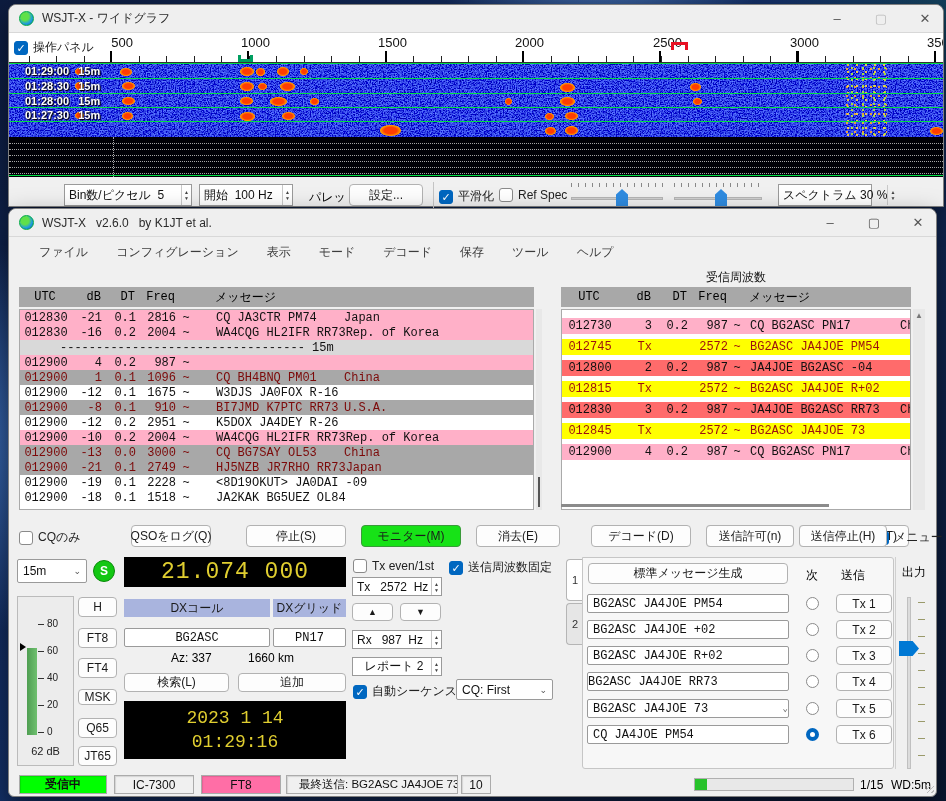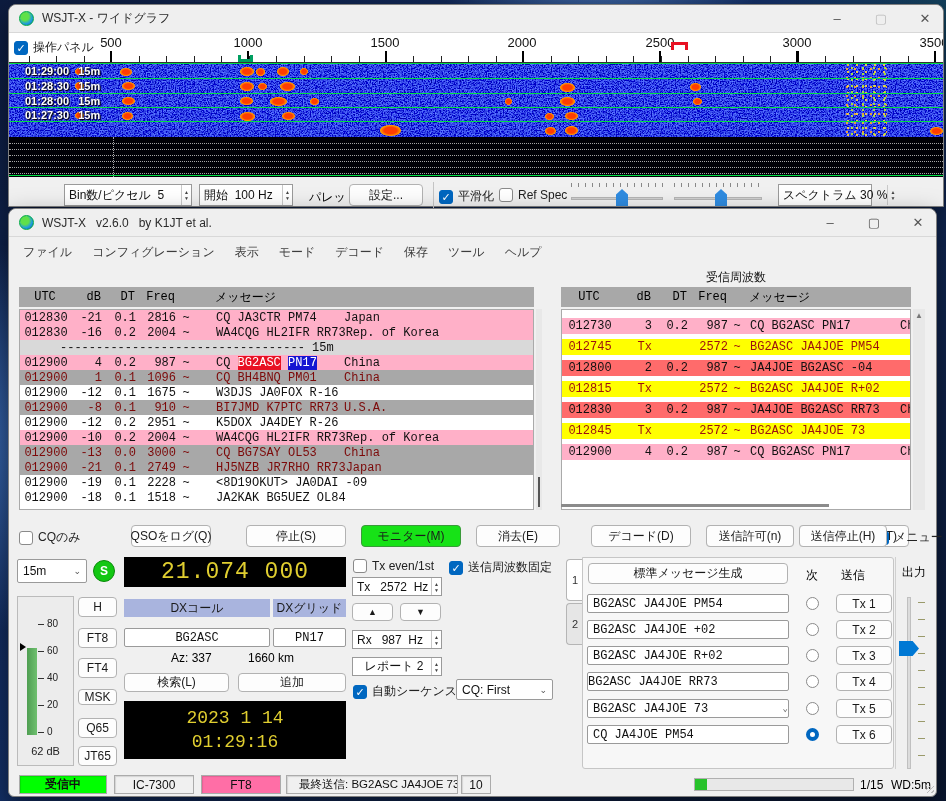--- a/index.html
+++ b/index.html
@@ -32,21 +32,21 @@
   .spin { position:absolute; display:flex; align-items:center; background:#fff; border:1px solid #9a9a9a; font-size:12px; color:#111; padding-left:4px; }
   .spin .sp-text { white-space:pre; flex:1; }
   .sp-arrows { display:flex; flex-direction:column; justify-content:center; border-left:1px solid #c9c9c9; padding:0 2px; height:100%; }
   .sp-arrows span { font-size:5px; line-height:6px; color:#444; }
   .combo { position:absolute; display:flex; align-items:center; background:#fff; border:1px solid #9a9a9a; border-radius:2px; font-size:12px; padding:0 5px; color:#111; }
   .combo .chev { margin-left:auto; font-size:9px; color:#555; }
   
   .scalebar { position:absolute; left:0; top:28px; right:0; height:30px; background:#fff; border-bottom:1px solid #333; font-size:12px; color:#111; overflow:hidden; }
   .tminor { position:absolute; left:20px; right:0; bottom:0; height:6px; background:repeating-linear-gradient(to right,#222 0 1px,transparent 1px 27.46px); }
   .tmajor { position:absolute; left:101px; right:0; bottom:0; height:11px; background:repeating-linear-gradient(to right,#000 0 2px,transparent 2px 137.3px); }
-  .slab { position:absolute; top:2px; width:44px; text-align:center; font-size:13px; }
+  .slab { position:absolute; top:2px; width:44px; text-align:right; font-size:13px; }
   .rxmark { position:absolute; width:15px; height:7px; border:3px solid #009e60; border-top:none; bottom:0; }
   .txmark { position:absolute; width:17px; height:8px; border:3px solid #e81123; border-bottom:none; top:9px; }
   
   .wf { position:absolute; left:0; top:58px; right:0; height:74px; background:#000018; overflow:hidden; }
   .hline { position:absolute; left:0; right:0; height:1px; background:#00dd44; }
   .wflab { position:absolute; left:7px; color:#fff; font-size:11px; font-weight:bold; text-shadow:0 0 2px #000,1px 1px 1px #000; white-space:pre;padding-left:9px; }
   .blob { position:absolute; border-radius:45%; background:radial-gradient(ellipse at center,#ff3d00 0 42%,#ff9e00 68%,rgba(255,160,0,0) 78%); filter:blur(.4px); }
   .wfylw { position:absolute; top:0; height:74px; opacity:.9;
     background-image:
       radial-gradient(2px 2px at 3px 2px,#ffd93d 60%,transparent 61%),
@@ -86,21 +86,21 @@
   .hdrblue { position:absolute; background:#a9b4de; display:flex; align-items:center; justify-content:center; font-size:12px; color:#1a1a1a; }
   
   .slt { position:absolute; height:4px; background:repeating-linear-gradient(to right,#888 0 1px,transparent 1px 7px); }
   .slg { position:absolute; height:3px; background:#cfcfcf; border:1px solid #b5b5b5; }
   .slh { position:absolute; width:12px; height:17px; background:#2f8be0; clip-path:polygon(0 32%,50% 0,100% 32%,100% 100%,0 100%); }
   .vslg { position:absolute; width:4px; background:#dcdcdc; border:1px solid #c0c0c0; }
   .vslh { position:absolute; width:20px; height:15px; background:#0078d4; clip-path:polygon(0 0,68% 0,100% 50%,68% 100%,0 100%); }
   .vtick { position:absolute; width:7px; height:1px; background:#9a9a6a; }
   
   .sb { position:absolute; height:19px; display:flex; align-items:center; justify-content:center; font-size:12px; color:#111; border:1px solid #ababab; box-shadow:inset 1px 1px 1px rgba(0,0,0,.12); background:#f0f0f0; white-space:nowrap; overflow:hidden; }
-  .menu { display:flex; gap:20px; position:absolute; font-size:12px; color:#3c3c3c; }
+  .menu { display:flex; gap:28px; position:absolute; font-size:12px; color:#3c3c3c;margin-left:16px; }
   .tabv { position:absolute; width:17px; display:flex; align-items:center; justify-content:center; border:1px solid #b5b5b5; background:#fdfdfd; font-size:11px; color:#333; border-radius:4px 0 0 4px; }
   .scrv { position:absolute; background:#e8e8e8; }
   .scrh { position:absolute; background:#8b8b8b; }
 </style>
 </head>
 <body>
 
 <div class="root">
 
   <div class="win" style="left:8px;top:4px;width:936px;height:203px;border-radius:8px 8px 0 0;">
@@ -274,21 +274,21 @@
     </div>
     <div class="tbody lt" style="left:10px;top:100px;width:515px;height:201px">
       <div class="trow pink">
         <span class="c u">012830</span><span class="c d">-21</span><span class="c t">0.1</span><span class="c f">2816</span><span class="c m0">~</span><span class="c msg"><span class="mtxt">CQ JA3CTR PM74</span><span>Japan</span></span>
       </div>
       <div class="trow pink">
         <span class="c u">012830</span><span class="c d">-16</span><span class="c t">0.2</span><span class="c f">2004</span><span class="c m0">~</span><span class="c msg"><span class="mtxt">WA4CQG HL2IFR RR73</span><span>Rep. of Korea</span></span>
       </div>
       <div class="trow sep"><span>---------------------------------- 15m</span></div>
       <div class="trow pink">
-        <span class="c u">012900</span><span class="c d">4</span><span class="c t">0.2</span><span class="c f">987</span><span class="c m0">~</span><span class="c msg"><span class="mtxt"><span>CQ </span><span class="hl-call">BG2ASC</span> <span class="hl-grid">PN17</span></span><span>China</span></span>
+        <span class="c u">012900</span><span class="c d">4</span><span class="c t">0.2</span><span class="c f">987</span><span class="c m0">~</span>
       </div>
       <div class="trow gray">
         <span class="c u">012900</span><span class="c d">1</span><span class="c t">0.1</span><span class="c f">1096</span><span class="c m0">~</span><span class="c msg"><span class="mtxt">CQ BH4BNQ PM01</span><span>China</span></span>
       </div>
       <div class="trow">
         <span class="c u">012900</span><span class="c d">-12</span><span class="c t">0.1</span><span class="c f">1675</span><span class="c m0">~</span><span class="c msg"><span class="mtxt">W3DJS JA0FOX R-16</span><span></span></span>
       </div>
       <div class="trow gray">
         <span class="c u">012900</span><span class="c d">-8</span><span class="c t">0.1</span><span class="c f">910</span><span class="c m0">~</span><span class="c msg"><span class="mtxt">BI7JMD K7PTC RR73</span><span>U.S.A.</span></span>
       </div>

